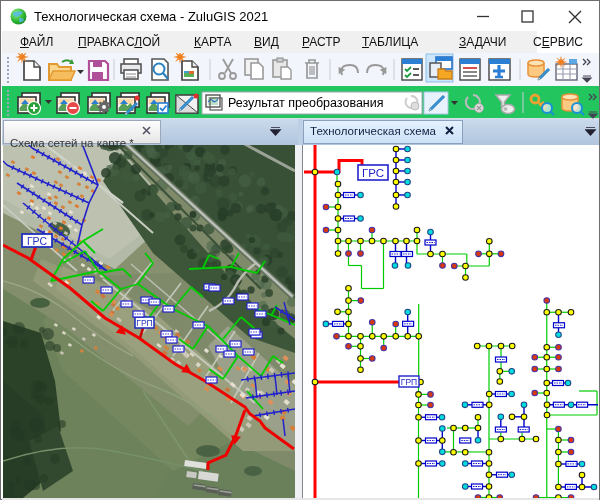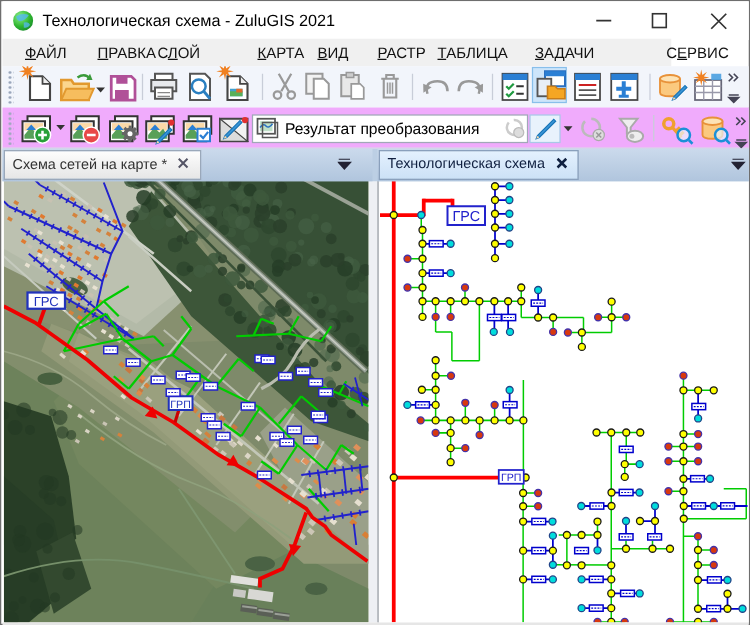--- a/index.html
+++ b/index.html
@@ -2,21 +2,21 @@
 <html><head><meta charset="utf-8"><style>
 *{margin:0;padding:0;box-sizing:border-box}
 body{width:600px;height:500px;font-family:"Liberation Sans",sans-serif;overflow:hidden}
 #win{position:absolute;left:0;top:0;width:600px;height:500px;border:1px solid #6e6e6e;background:#fff}
 #title{position:absolute;left:1px;top:0;width:597px;height:31px;background:#fff}
 #title .txt{position:absolute;left:32px;top:8px;font-size:13px;color:#000}
 #mins{position:absolute;right:0;top:0;width:141px;height:30px}
 #menu{position:absolute;left:1px;top:30px;width:535px;height:22px;background:#f0f0f0;font-size:12px;color:#111}
 #menu i{position:absolute;top:4px;font-style:normal}
 #tb1{position:absolute;left:1px;top:52px;width:597px;height:33px;background:#f2f5fb}
-#tb2{position:absolute;left:1px;top:85px;width:597px;height:33px;background:#f0abfc;border-bottom:1px solid #d8dde6}
+#tb2{position:absolute;left:1px;top:85px;width:597px;height:33px;background:#22c55e;border-bottom:1px solid #d8dde6}
 #tabs{position:absolute;left:1px;top:118px;width:597px;height:26px;background:#bccfe4;z-index:5}
 .grip{position:absolute;top:3px;width:5px;height:27px;background-image:radial-gradient(circle,#9aa7bc 1px,transparent 1.2px);background-size:4px 4px}
 #map{position:absolute;left:2px;top:140px;width:292px;height:357px;overflow:hidden}
 #gap{position:absolute;left:294px;top:140px;width:7px;height:357px;background:#eef0f4}
 #div1{position:absolute;left:301px;top:140px;width:1px;height:357px;background:#808890}
 #schemewrap{position:absolute;left:302px;top:140px;width:296px;height:357px;background:#fff;overflow:hidden}
 #bottom{position:absolute;left:1px;top:497px;width:597px;height:2px;background:#e6e6e6}
 .u{text-decoration:underline}
 </style></head><body>
 <div id="win">
@@ -37,25 +37,25 @@
       <svg id="mins" width="141" height="30">
         <line x1="19" y1="15.5" x2="31" y2="15.5" stroke="#333" stroke-width="1.3"></line>
         <rect x="64" y="10" width="11" height="11" fill="none" stroke="#333" stroke-width="1.3"></rect>
         <path d="M111,10 L123,22 M123,10 L111,22" stroke="#333" stroke-width="1.4"></path>
       </svg>
     </div>
     <div id="menu">
       <i style="left:18px"><span class="u">Ф</span>АЙЛ</i>
       <i style="left:76px"><span class="u">П</span>РАВКА</i>
       <i style="left:124px">С<span class="u">Л</span>ОЙ</i>
-      <i style="left:204px"><span class="u">К</span>АРТА</i>
+      <i style="left:192px"><span class="u">К</span>АРТА</i>
       <i style="left:252px"><span class="u">В</span>ИД</i>
       <i style="left:300px"><span class="u">Р</span>АСТР</i>
-      <i style="left:348px"><span class="u">Т</span>АБЛИЦА</i>
-      <i style="left:426px"><span class="u">З</span>АДАЧИ</i>
+      <i style="left:360px"><span class="u">Т</span>АБЛИЦА</i>
+      <i style="left:457px"><span class="u">З</span>АДАЧИ</i>
       <i style="left:531px">С<span class="u">Е</span>РВИС</i>
     </div>
     <div id="tb1">
       <div class="grip" style="left:4px"></div>
       <svg style="position:absolute;left:0;top:0" width="597" height="33" viewBox="0 52 597 33">
         <line x1="112" y1="58" x2="112" y2="79" stroke="#c8cdd8" stroke-width="1"></line>
         <line x1="208" y1="58" x2="208" y2="79" stroke="#c8cdd8" stroke-width="1"></line>
         <line x1="328" y1="58" x2="328" y2="79" stroke="#c8cdd8" stroke-width="1"></line>
         <line x1="392" y1="58" x2="392" y2="79" stroke="#c8cdd8" stroke-width="1"></line>
         <line x1="518" y1="58" x2="518" y2="79" stroke="#c8cdd8" stroke-width="1"></line>
@@ -208,21 +208,21 @@
         <path d="M560,11 v11 q0,3 8,3 q8,0 8,-3 v-11" fill="#fbc97f" stroke="#e8923a" stroke-width="1.5"></path>
         <ellipse cx="568" cy="11" rx="8" ry="3" fill="#fde3b5" stroke="#e8923a" stroke-width="1.5"></ellipse>
         <circle cx="575" cy="22" r="5" fill="#e8f4fc" fill-opacity="0.7" stroke="#1a90d8" stroke-width="2"></circle>
         <line x1="579" y1="26" x2="582" y2="29" stroke="#1a90d8" stroke-width="2"></line>
         <path d="M587,8 l3,3 -3,3 M591,8 l3,3 -3,3" stroke="#445" stroke-width="1.3" fill="none"></path>
         <path d="M587,26 h8 M587,28 l4,4 4,-4 z" stroke="#445" stroke-width="1.2" fill="#445"></path>
       </svg>
     </div>
     <div id="tabs">
       <div style="position:absolute;left:0;top:0;width:296px;height:26px;background:linear-gradient(#cbdaec,#b0c5dd)"></div>
-      <div style="position:absolute;left:1px;top:1px;width:158px;height:24px;background:linear-gradient(#fdfdfd,#e6e6e6);border:1px solid #9aa8ba;font-size:11.5px;color:#333;padding:5px 0 0 6px">Схема сетей на карте *</div>
+      <div style="position:absolute;left:1px;top:1px;width:158px;height:24px;background:linear-gradient(#fdfdfd,#e6e6e6);border:1px solid #9aa8ba;font-size:11.5px;color:#333;padding:16px 0 0 6px">Схема сетей на карте *</div>
       <svg style="position:absolute;left:140px;top:7px" width="10" height="10">
         <path d="M1,1 L8,8 M8,1 L1,8" stroke="#556" stroke-width="1.6"></path>
       </svg>
       <svg style="position:absolute;left:268px;top:8px" width="12" height="10">
         <path d="M1,0 h9 M1,3 l4.5,5 4.5,-5 z" stroke="#223" stroke-width="1.4" fill="#223"></path>
       </svg>
       <div style="position:absolute;left:300px;top:0;width:297px;height:26px;background:linear-gradient(#cbdaec,#b0c5dd)"></div>
       <div style="position:absolute;left:301px;top:1px;width:160px;height:24px;background:linear-gradient(#e4f1fe,#cce1f6);border:1px solid #8aa0bc;font-size:11.5px;color:#102040;padding:4px 0 0 6px">Технологическая схема</div>
       <svg style="position:absolute;left:443px;top:7px" width="10" height="10">
         <path d="M1,1 L8,8 M8,1 L1,8" stroke="#102040" stroke-width="2"></path>

